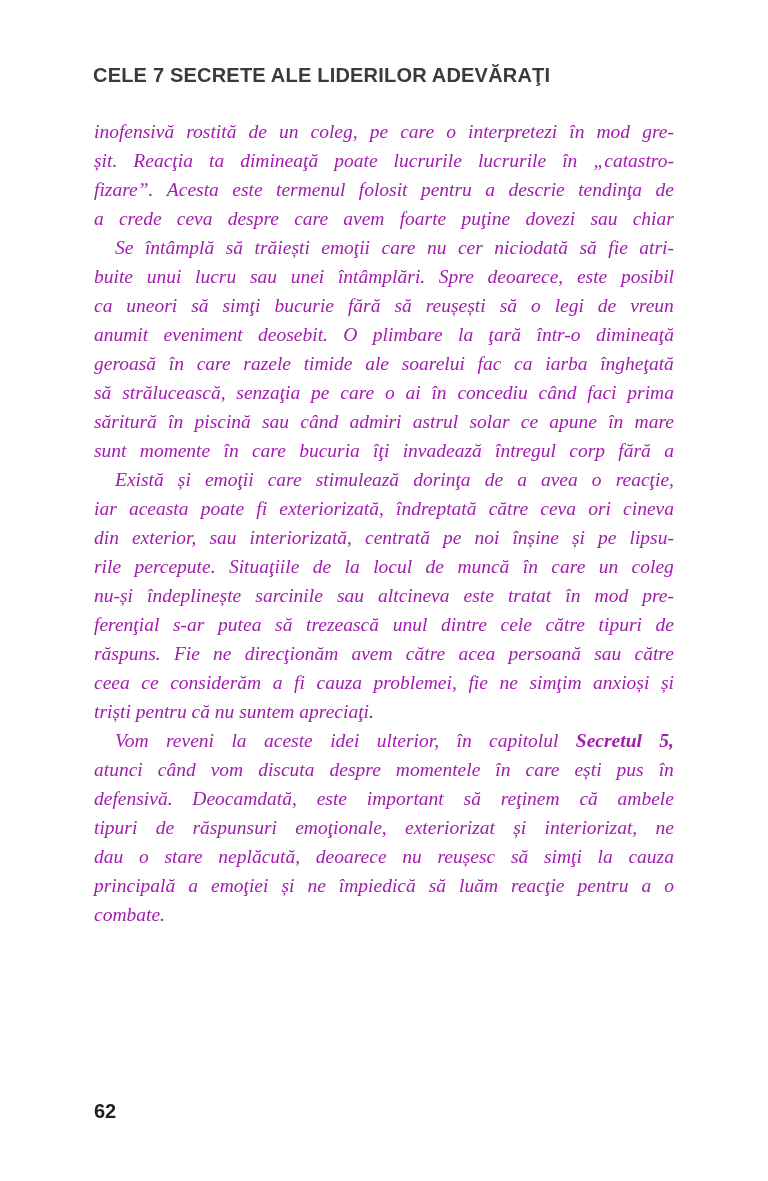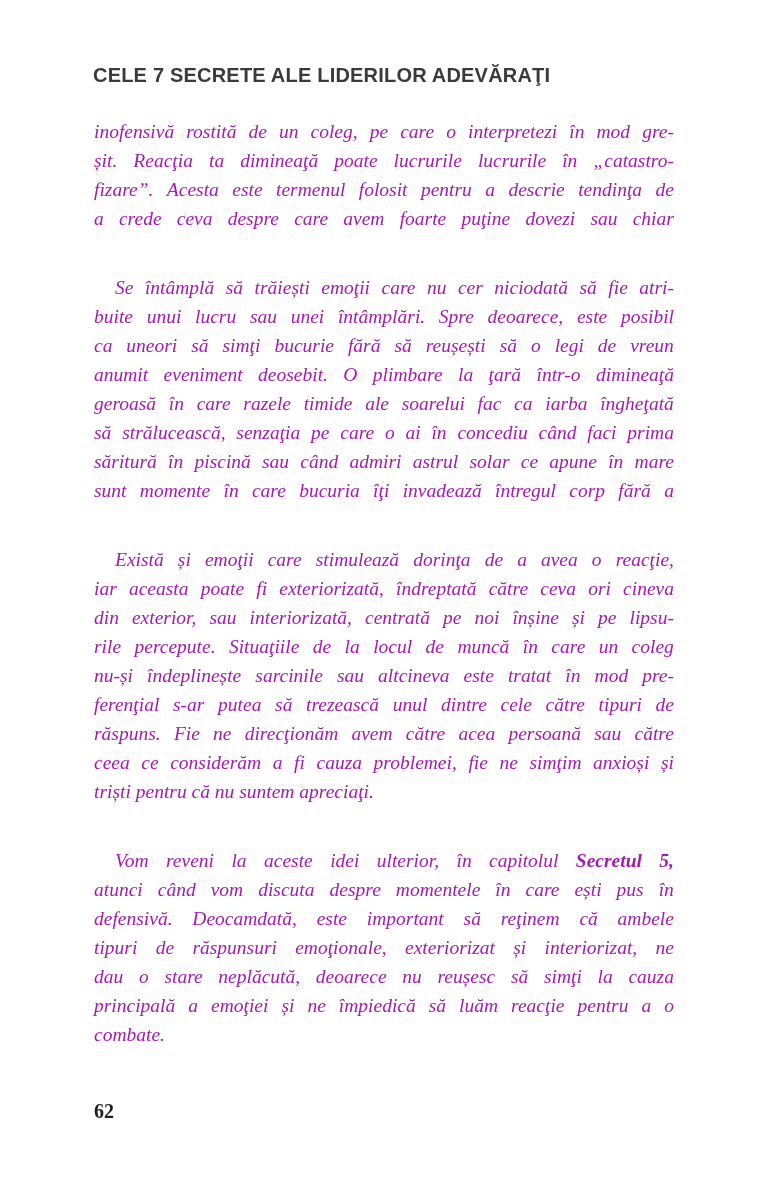--- a/index.html
+++ b/index.html
@@ -39,30 +39,29 @@
     line-height: 29px;
     font-size: 19.5px;
     white-space: nowrap;
   }
   .line.j {
     display: flex;
     justify-content: space-between;
   }
   .line.i {
     padding-left: 21px;
-    margin-top: 40px;
   }
   .line .b, .line b {
     font-weight: bold;
   }
   .page-number {
     position: absolute;
     left: 94px;
     top: 1100px;
-    font-family: Liberation Serif, serif;
+    font-family: Liberation Sans, sans-serif;
     font-weight: bold;
     font-size: 20px;
     line-height: 22px;
     color: #1f1f1f;
   }
 </style>
 </head>
 <body>
 
 <div class="page">

